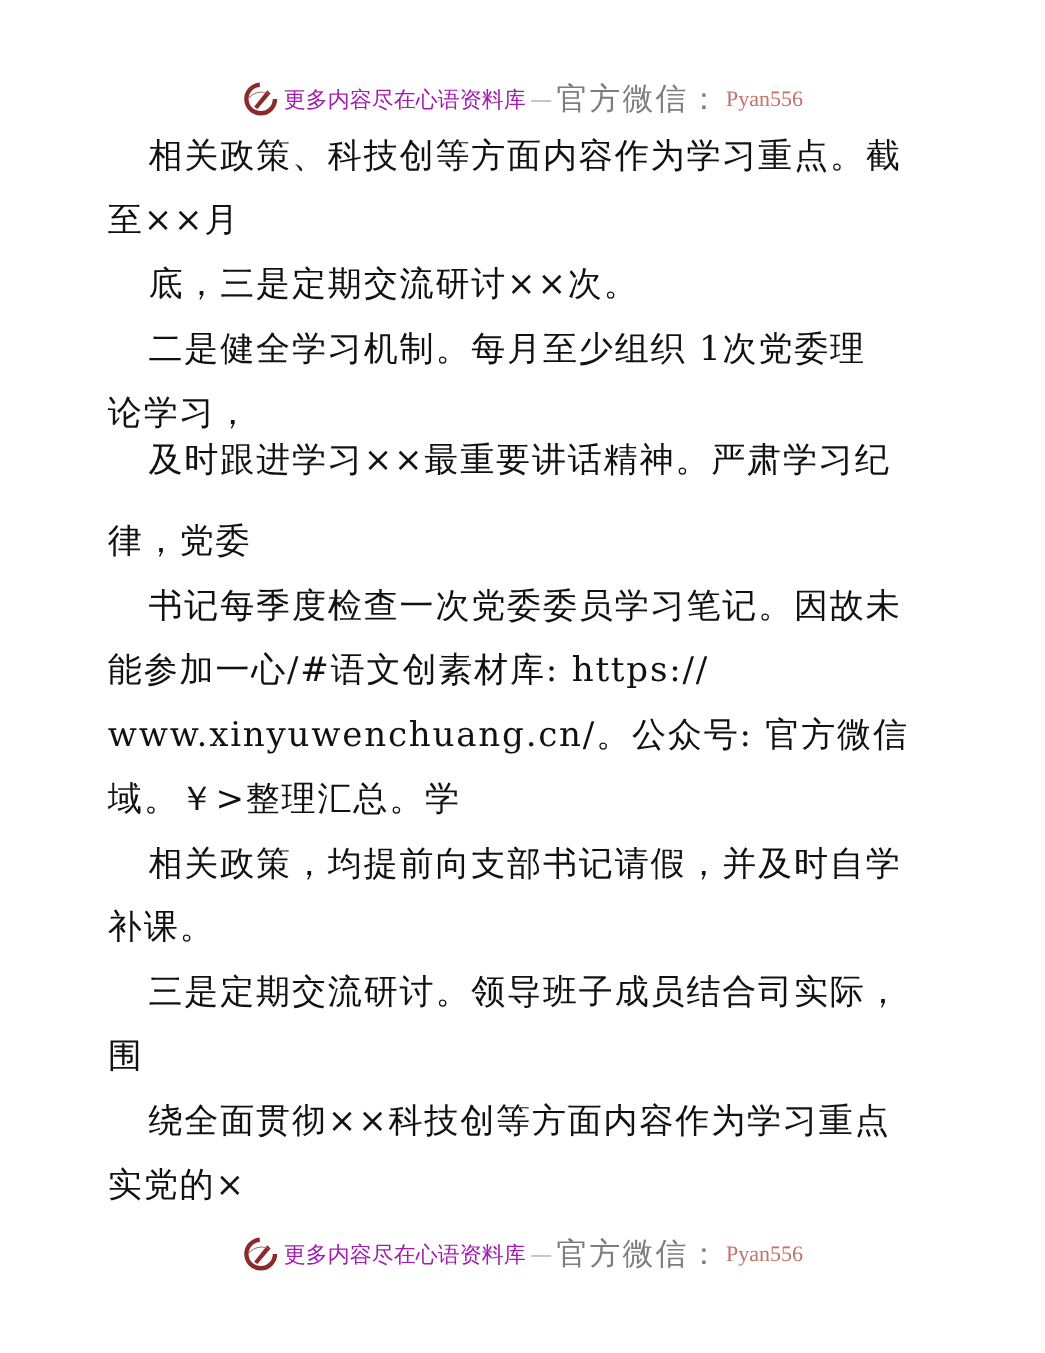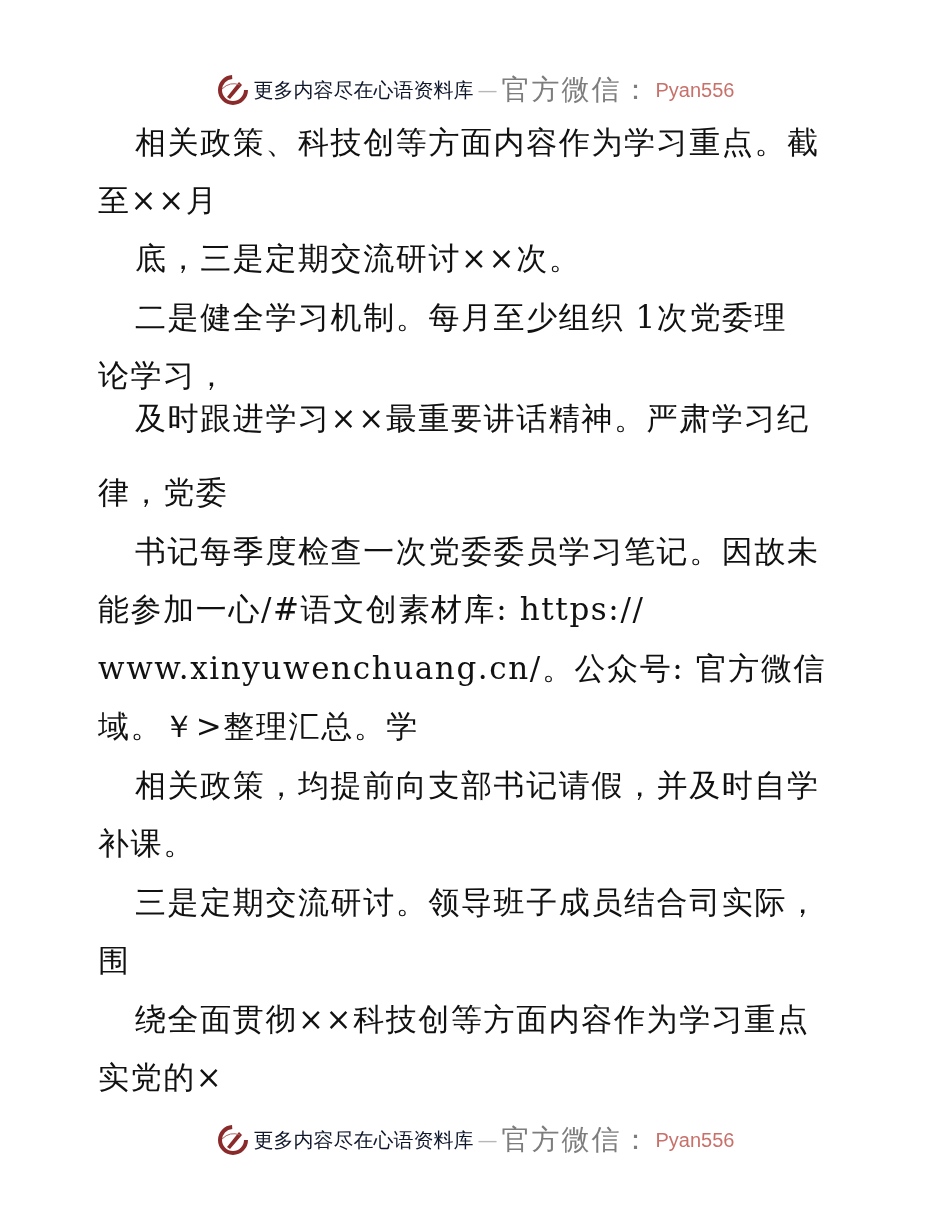--- a/index.html
+++ b/index.html
@@ -4,24 +4,24 @@
 <style>
   html, body { margin: 0; padding: 0; background: #ffffff; }
   body { width: 950px; height: 1230px; position: relative; overflow: hidden;
          font-family: "DejaVu Serif", "Liberation Serif", serif; color: #111; }
   .banner { position: absolute; left: 0; width: 950px; height: 40px;
             display: flex; align-items: center; justify-content: center; }
   .banner.top { top: 70px; }
   .banner.bottom { top: 1120px; }
   .banner-inner { display: flex; align-items: center; gap: 4px; }
   .logo { width: 34px; height: 34px; display: inline-block; }
-  .b-red { color: #0f172a; font-family: "DejaVu Serif", serif; font-size: 20px; letter-spacing: 0px; }
+  .b-red { color: #a21caf; font-family: "DejaVu Serif", serif; font-size: 20px; letter-spacing: 0px; }
   .b-dash { color: #b7b7b7; font-size: 20px; font-family: "DejaVu Sans", sans-serif; }
   .b-gray { color: #7d7d7d; font-size: 28px; font-family: "DejaVu Serif", serif; letter-spacing: 2px; }
-  .b-id { color: #c8706a; font-size: 20px; font-family: Liberation Sans, sans-serif; }
+  .b-id { color: #c8706a; font-size: 20px; font-family: Liberation Serif, serif; }
   .content { position: absolute; left: 98px; top: 122px; width: 760px; }
   .line { position: absolute; left: 0; white-space: nowrap; font-size: 31px;
           letter-spacing: 1.6px; height: 40px; line-height: 40px; }
   .indent { left: 37px; text-align: right; }
 </style>
 </head>
 <body>
 
 <div class="banner top">
   <div class="banner-inner">

